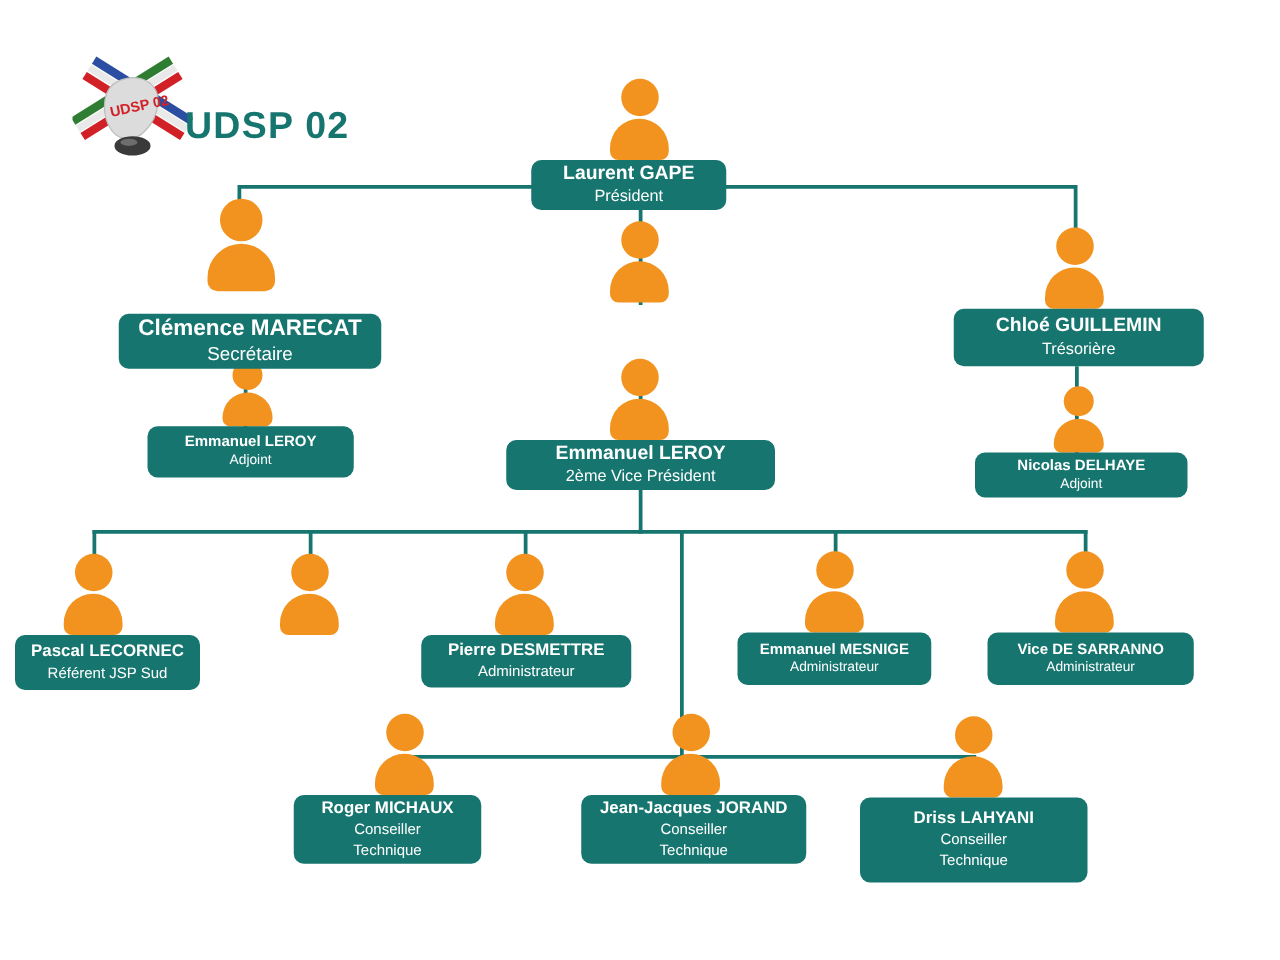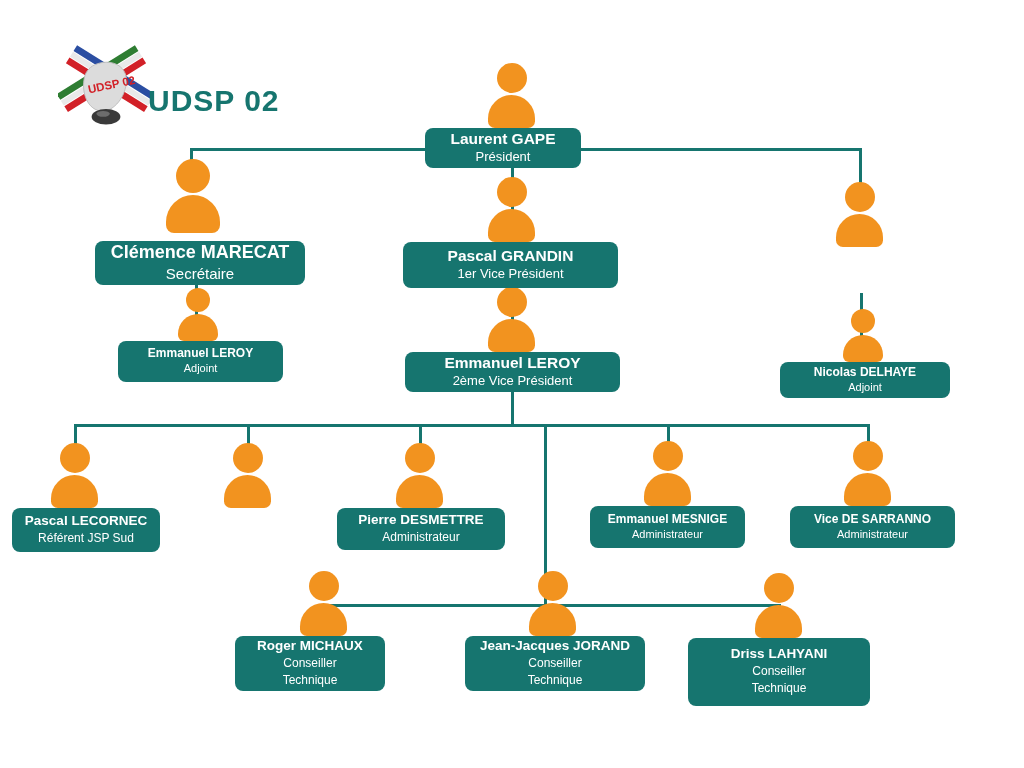--- a/index.html
+++ b/index.html
@@ -138,27 +138,27 @@
     </div>
   <div class="person md" style="left:755px;top:573px">
     <div class="head"></div>
       <div class="torso"></div>
     </div>
 
   <div class="node lg" style="left:425px;top:128px;width:156px;height:40px">
     <div class="name">Laurent GAPE</div>
     <div class="role">Président</div>
   </div>
-  <div class="node xl" style="left:95px;top:241px;width:210px;height:44px">
+  <div class="node xl" style="left:95px;top:251px;width:210px;height:44px">
     <div class="name">Clémence MARECAT</div>
     <div class="role">Secrétaire</div>
   </div>
-  <div class="node lg" style="left:403px;top:242px;width:215px;height:46px">
-    <div class="name">Pascal GRANDIN</div>
-    <div class="role">1er Vice Président</div>
+  <div class="node lg" style="left:763px;top:247px;width:200px;height:46px">
+    <div class="name">Chloé GUILLEMIN</div>
+    <div class="role">Trésorière</div>
   </div>
   <div class="node sm" style="left:118px;top:341px;width:165px;height:41px">
     <div class="name">Emmanuel LEROY</div>
     <div class="role">Adjoint</div>
   </div>
   <div class="node lg" style="left:405px;top:352px;width:215px;height:40px">
     <div class="name">Emmanuel LEROY</div>
     <div class="role">2ème Vice Président</div>
   </div>
   <div class="node sm" style="left:780px;top:362px;width:170px;height:36px">

